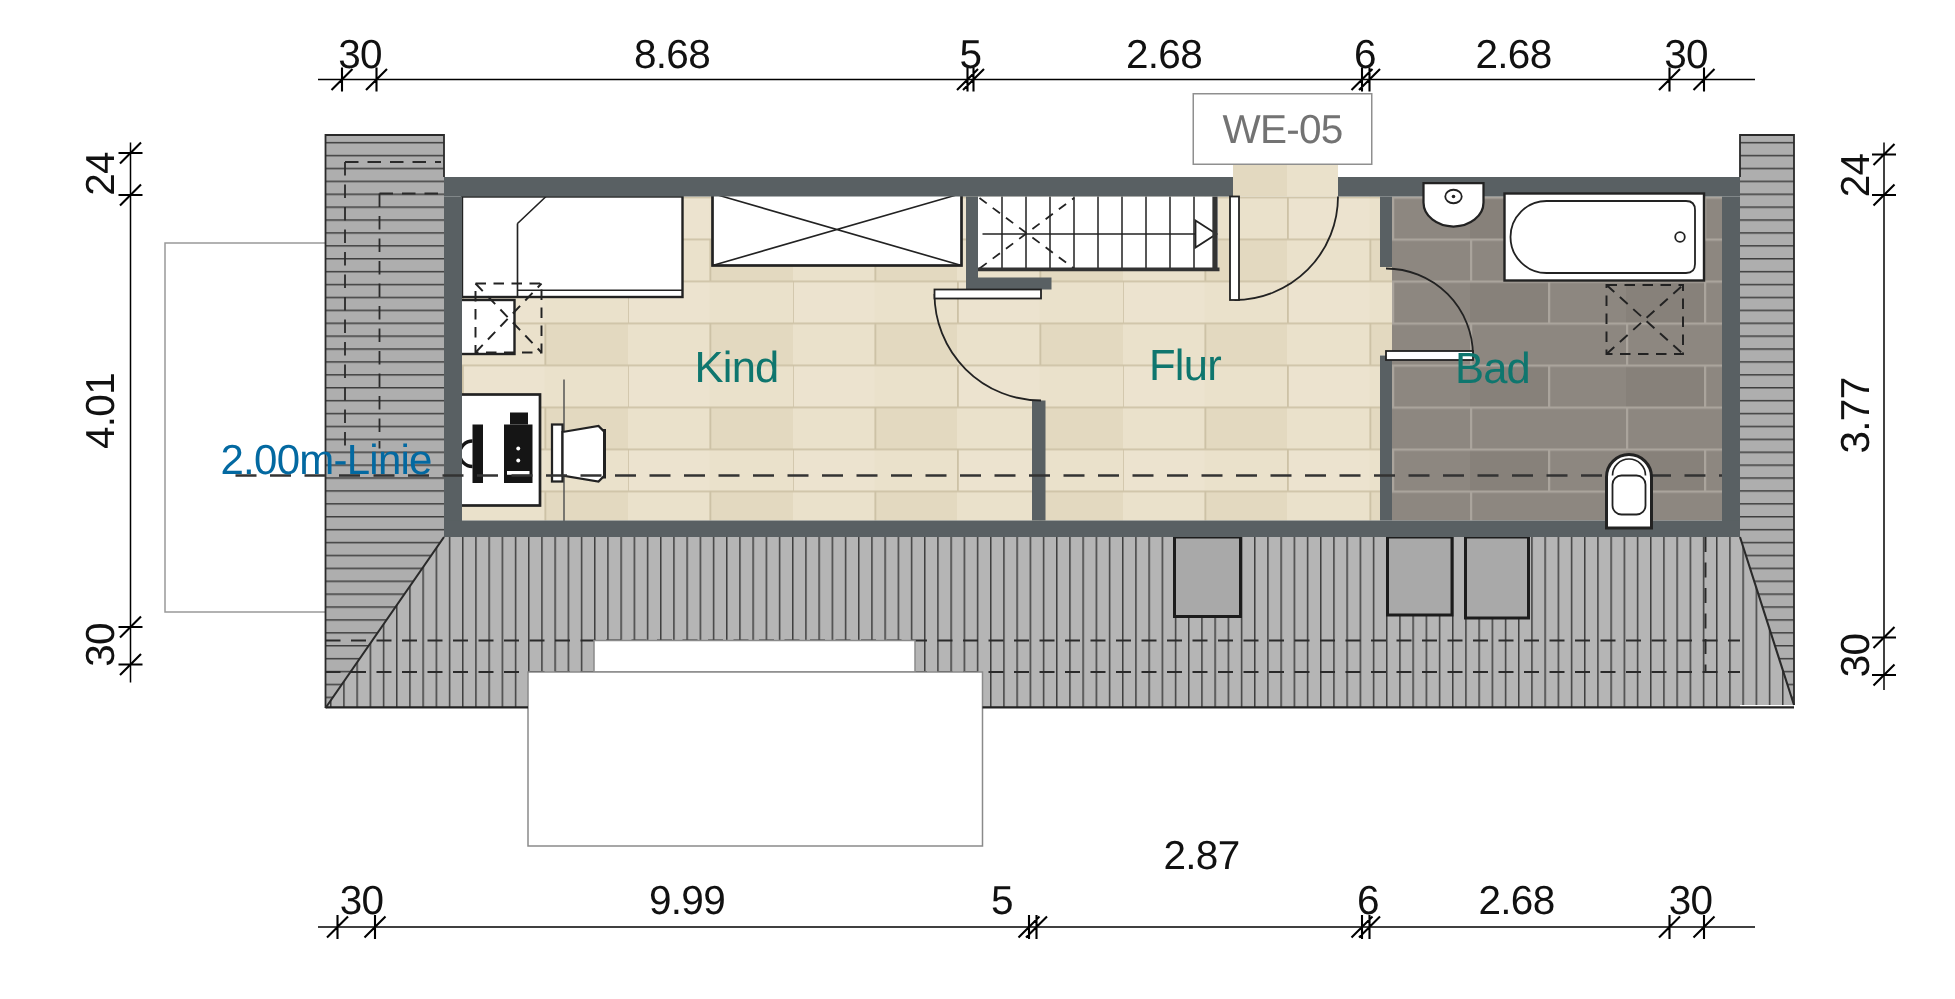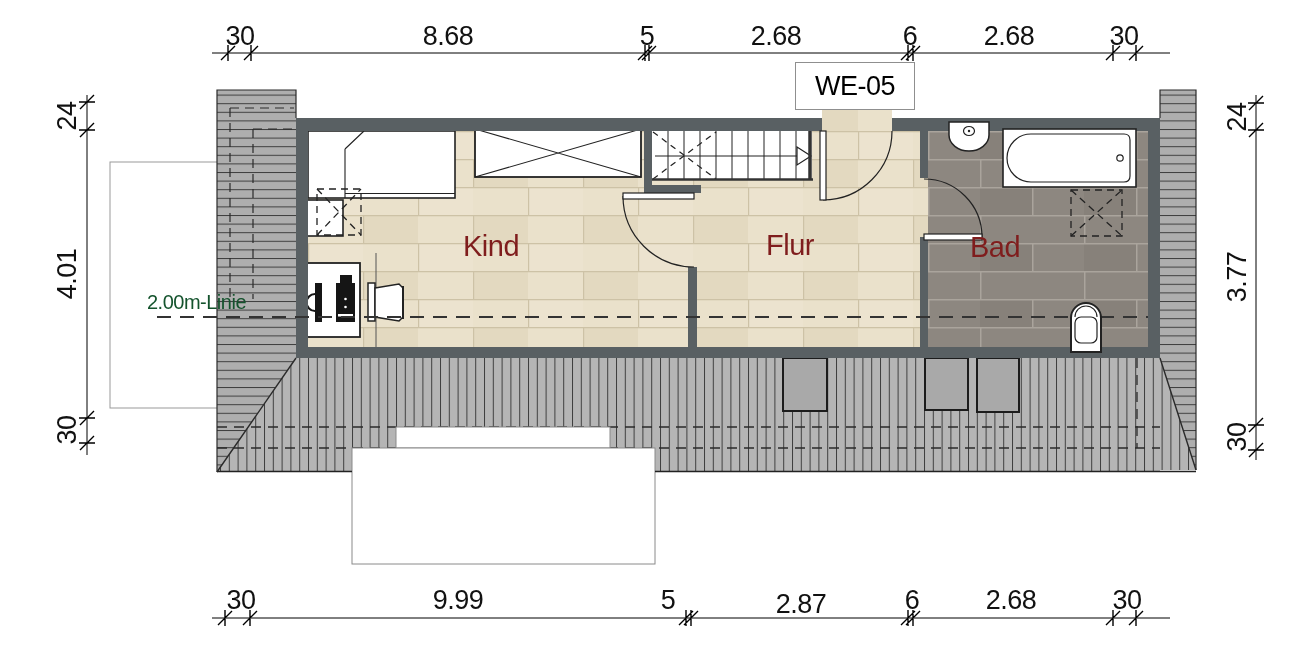--- a/index.html
+++ b/index.html
@@ -10,25 +10,25 @@
     --gable:#aeaeae;
     --line:#222222;
   }
   html,body{margin:0;padding:0;background:#fff;}
   .canvas{position:relative;width:1303px;height:666px;background:#ffffff;overflow:hidden;
           font-family:"Liberation Sans",sans-serif;text-align:center;}
   svg.plan{position:absolute;left:0;top:0;}
   .lbl{position:absolute;color:#111;white-space:nowrap;}
   .dimh{transform:translateX(-50%);font-size:27px;line-height:28px;letter-spacing:-0.5px;}
   .dimv{transform:translate(-50%,-50%) rotate(-90deg);font-size:27px;line-height:28px;letter-spacing:-0.5px;}
-  .room{transform:translate(-50%,-50%);font-size:29px;letter-spacing:-0.5px;color:#7f1d1d;}
-  .annot{font-size:20px;letter-spacing:-0.5px;color:#14532d;}
+  .room{transform:translate(-50%,-50%);font-size:29px;letter-spacing:-0.5px;color:#0f766e;}
+  .annot{font-size:28px;letter-spacing:-0.5px;color:#0369a1;}
   .unitbox{position:absolute;left:795px;top:62px;width:118px;height:46px;background:#fff;
            border:1px solid #8f8f8f;display:flex;align-items:center;justify-content:center;
-           font-size:27px;letter-spacing:-0.5px;color:#000000;}
+           font-size:27px;letter-spacing:-0.5px;color:#737373;}
 </style>
 </head>
 <body>
 
 <div class="canvas">
 
 <svg class="plan" width="1303" height="666" viewBox="0 0 1303 666">
   <defs>
     <pattern id="patV" width="8.8" height="10" patternUnits="userSpaceOnUse">
       <rect width="8.8" height="10" style="fill:var(--roof)"></rect>
@@ -177,21 +177,21 @@
 <div class="lbl dimh" style="left:448px;top:22px">8.68</div>
 <div class="lbl dimh" style="left:647px;top:22px">5</div>
 <div class="lbl dimh" style="left:776px;top:22px">2.68</div>
 <div class="lbl dimh" style="left:910px;top:22px">6</div>
 <div class="lbl dimh" style="left:1009px;top:22px">2.68</div>
 <div class="lbl dimh" style="left:1124px;top:22px">30</div>
 
 <div class="lbl dimh" style="left:241px;top:586px">30</div>
 <div class="lbl dimh" style="left:458px;top:586px">9.99</div>
 <div class="lbl dimh" style="left:668px;top:586px">5</div>
-<div class="lbl dimh" style="left:801px;top:590px">2.87</div>
+<div class="lbl dimh" style="left:801px;top:556px">2.87</div>
 <div class="lbl dimh" style="left:912px;top:586px">6</div>
 <div class="lbl dimh" style="left:1011px;top:586px">2.68</div>
 <div class="lbl dimh" style="left:1127px;top:586px">30</div>
 
 <div class="lbl dimv" style="left:67px;top:116px">24</div>
 <div class="lbl dimv" style="left:67px;top:274px">4.01</div>
 <div class="lbl dimv" style="left:67px;top:430px">30</div>
 
 <div class="lbl dimv" style="left:1237px;top:117px">24</div>
 <div class="lbl dimv" style="left:1237px;top:277px">3.77</div>

